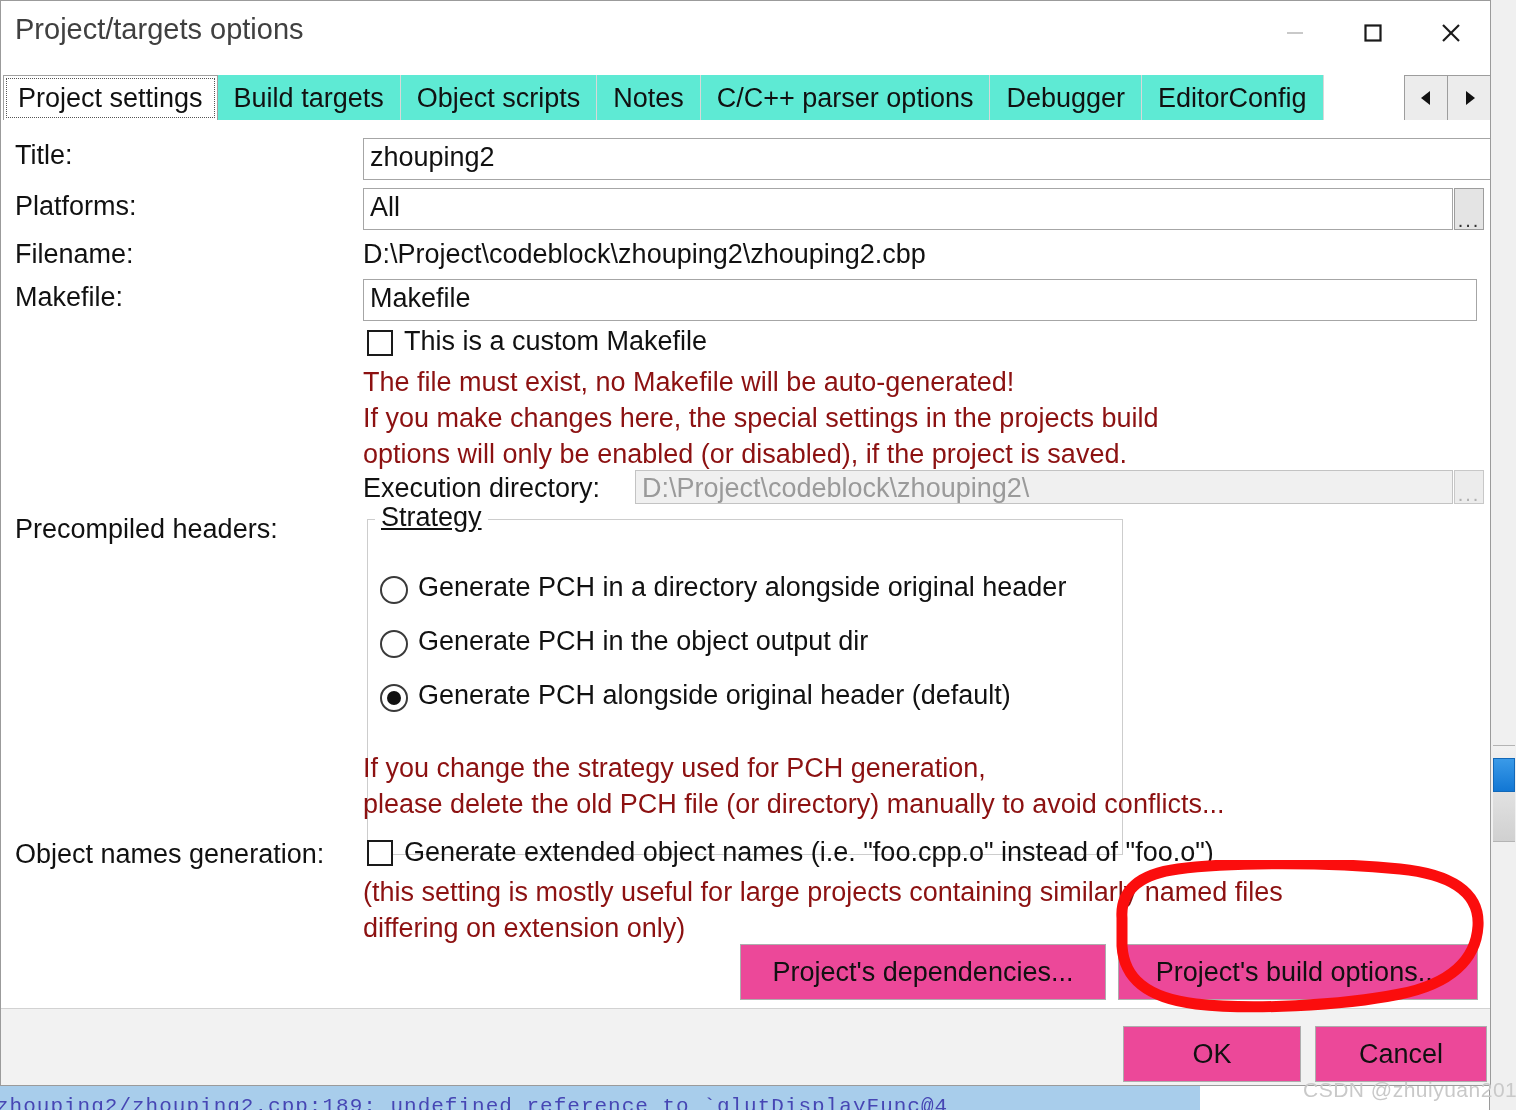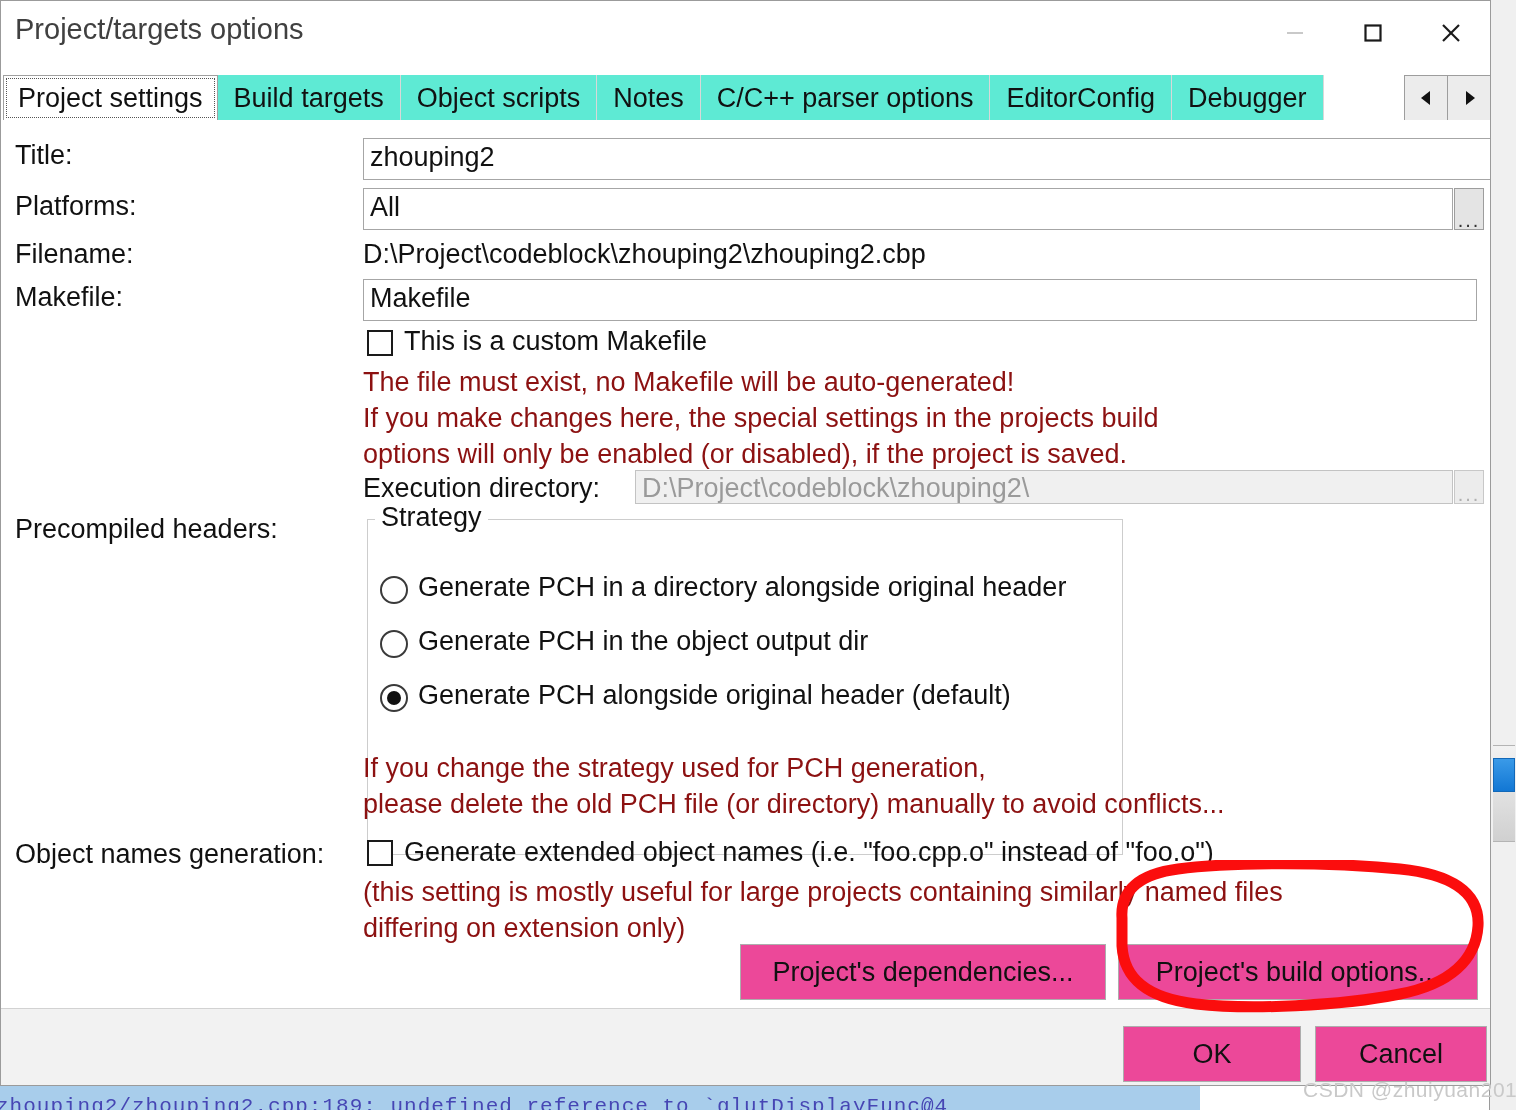--- a/index.html
+++ b/index.html
@@ -264,20 +264,21 @@
     box-sizing: border-box;
     background: transparent;
   }
   .group-title {
     position: absolute;
     font-size: 27px;
     color: #111;
     background: #ffffff;
     padding: 0 6px;
     white-space: nowrap;
+    text-decoration: underline;
   }
   .radio {
     position: absolute;
     width: 28px;
     height: 28px;
     border: 2px solid #3a3a3a;
     border-radius: 50%;
     background: #ffffff;
     box-sizing: border-box;
   }
@@ -417,24 +418,24 @@
         <div class="tab">
           <span>Object scripts</span>
         </div>
         <div class="tab">
           <span>Notes</span>
         </div>
         <div class="tab">
           <span>C/C++ parser options</span>
         </div>
         <div class="tab">
+          <span>Debugger</span>
+        </div>
+        <div class="tab">
           <span>EditorConfig</span>
-        </div>
-        <div class="tab">
-          <span>Debugger</span>
         </div>
       </div>
       <div class="tab-nav">
         <div class="tab-nav-btn">
           <svg width="18" height="20" viewBox="0 0 18 20">
               <polygon points="13,3 13,17 4,10" fill="#111"></polygon>
             </svg>
         </div>
         <div class="tab-nav-btn">
           <svg width="18" height="20" viewBox="0 0 18 20">

